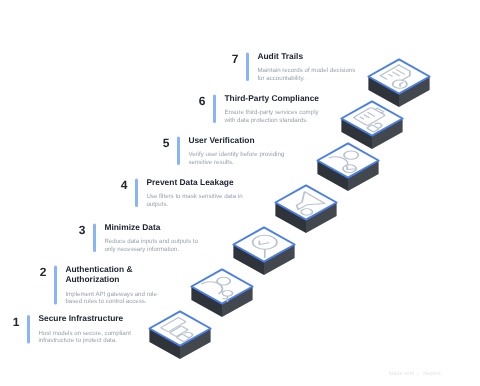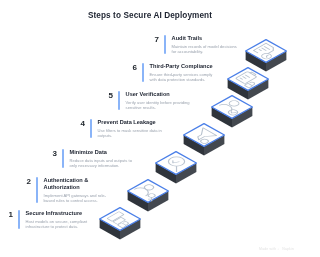--- a/index.html
+++ b/index.html
@@ -73,21 +73,20 @@
     font-size:3.4px;
     color:#e2e2e2;
     letter-spacing:.2px;
   }
 </style>
 </head>
 <body>
 
 <div id="stage">
 
-  <div class="title">Steps to Secure AI Deployment</div>
 
   <svg id="stairs" viewBox="0 0 300 257">
     <defs>
 
       <g id="cube">
 
         <path d="M -34,0 L -34,15 L 0,34 L 0,19 Z" fill="#2f343b"></path>
 
         <path d="M 0,19 L 0,34 L 34,15 L 34,0 Z" fill="#43484f"></path>
 

